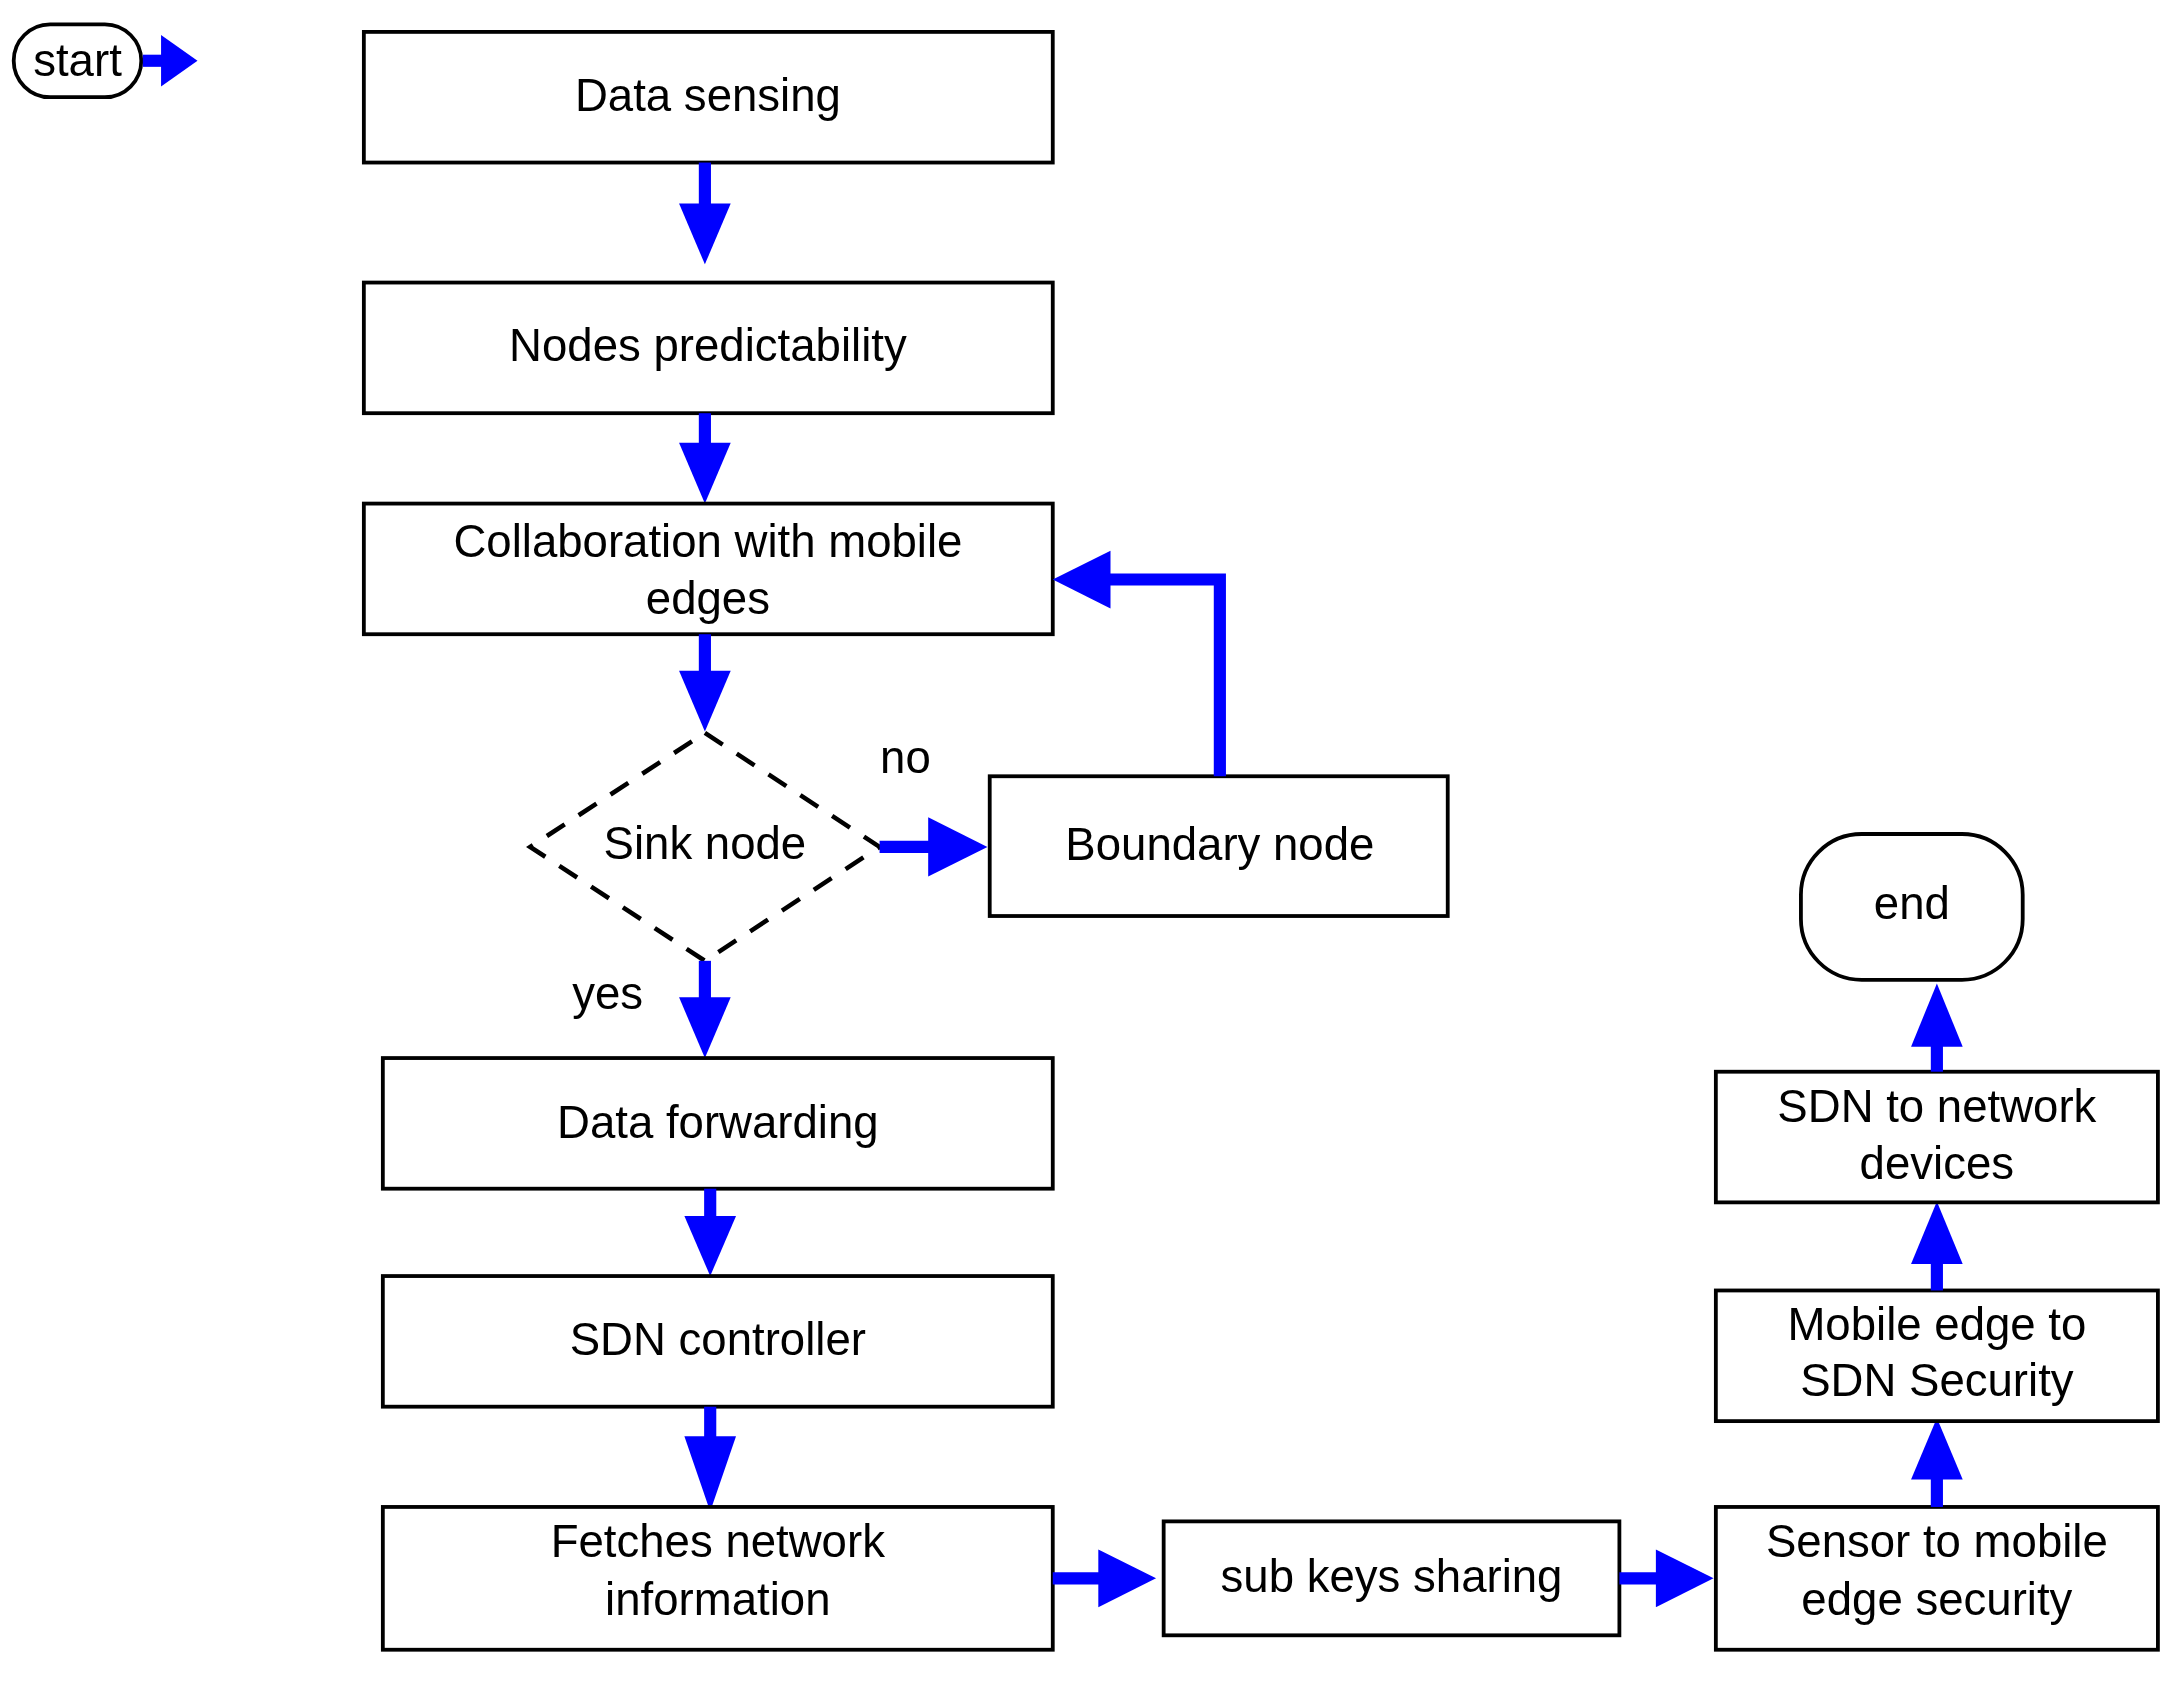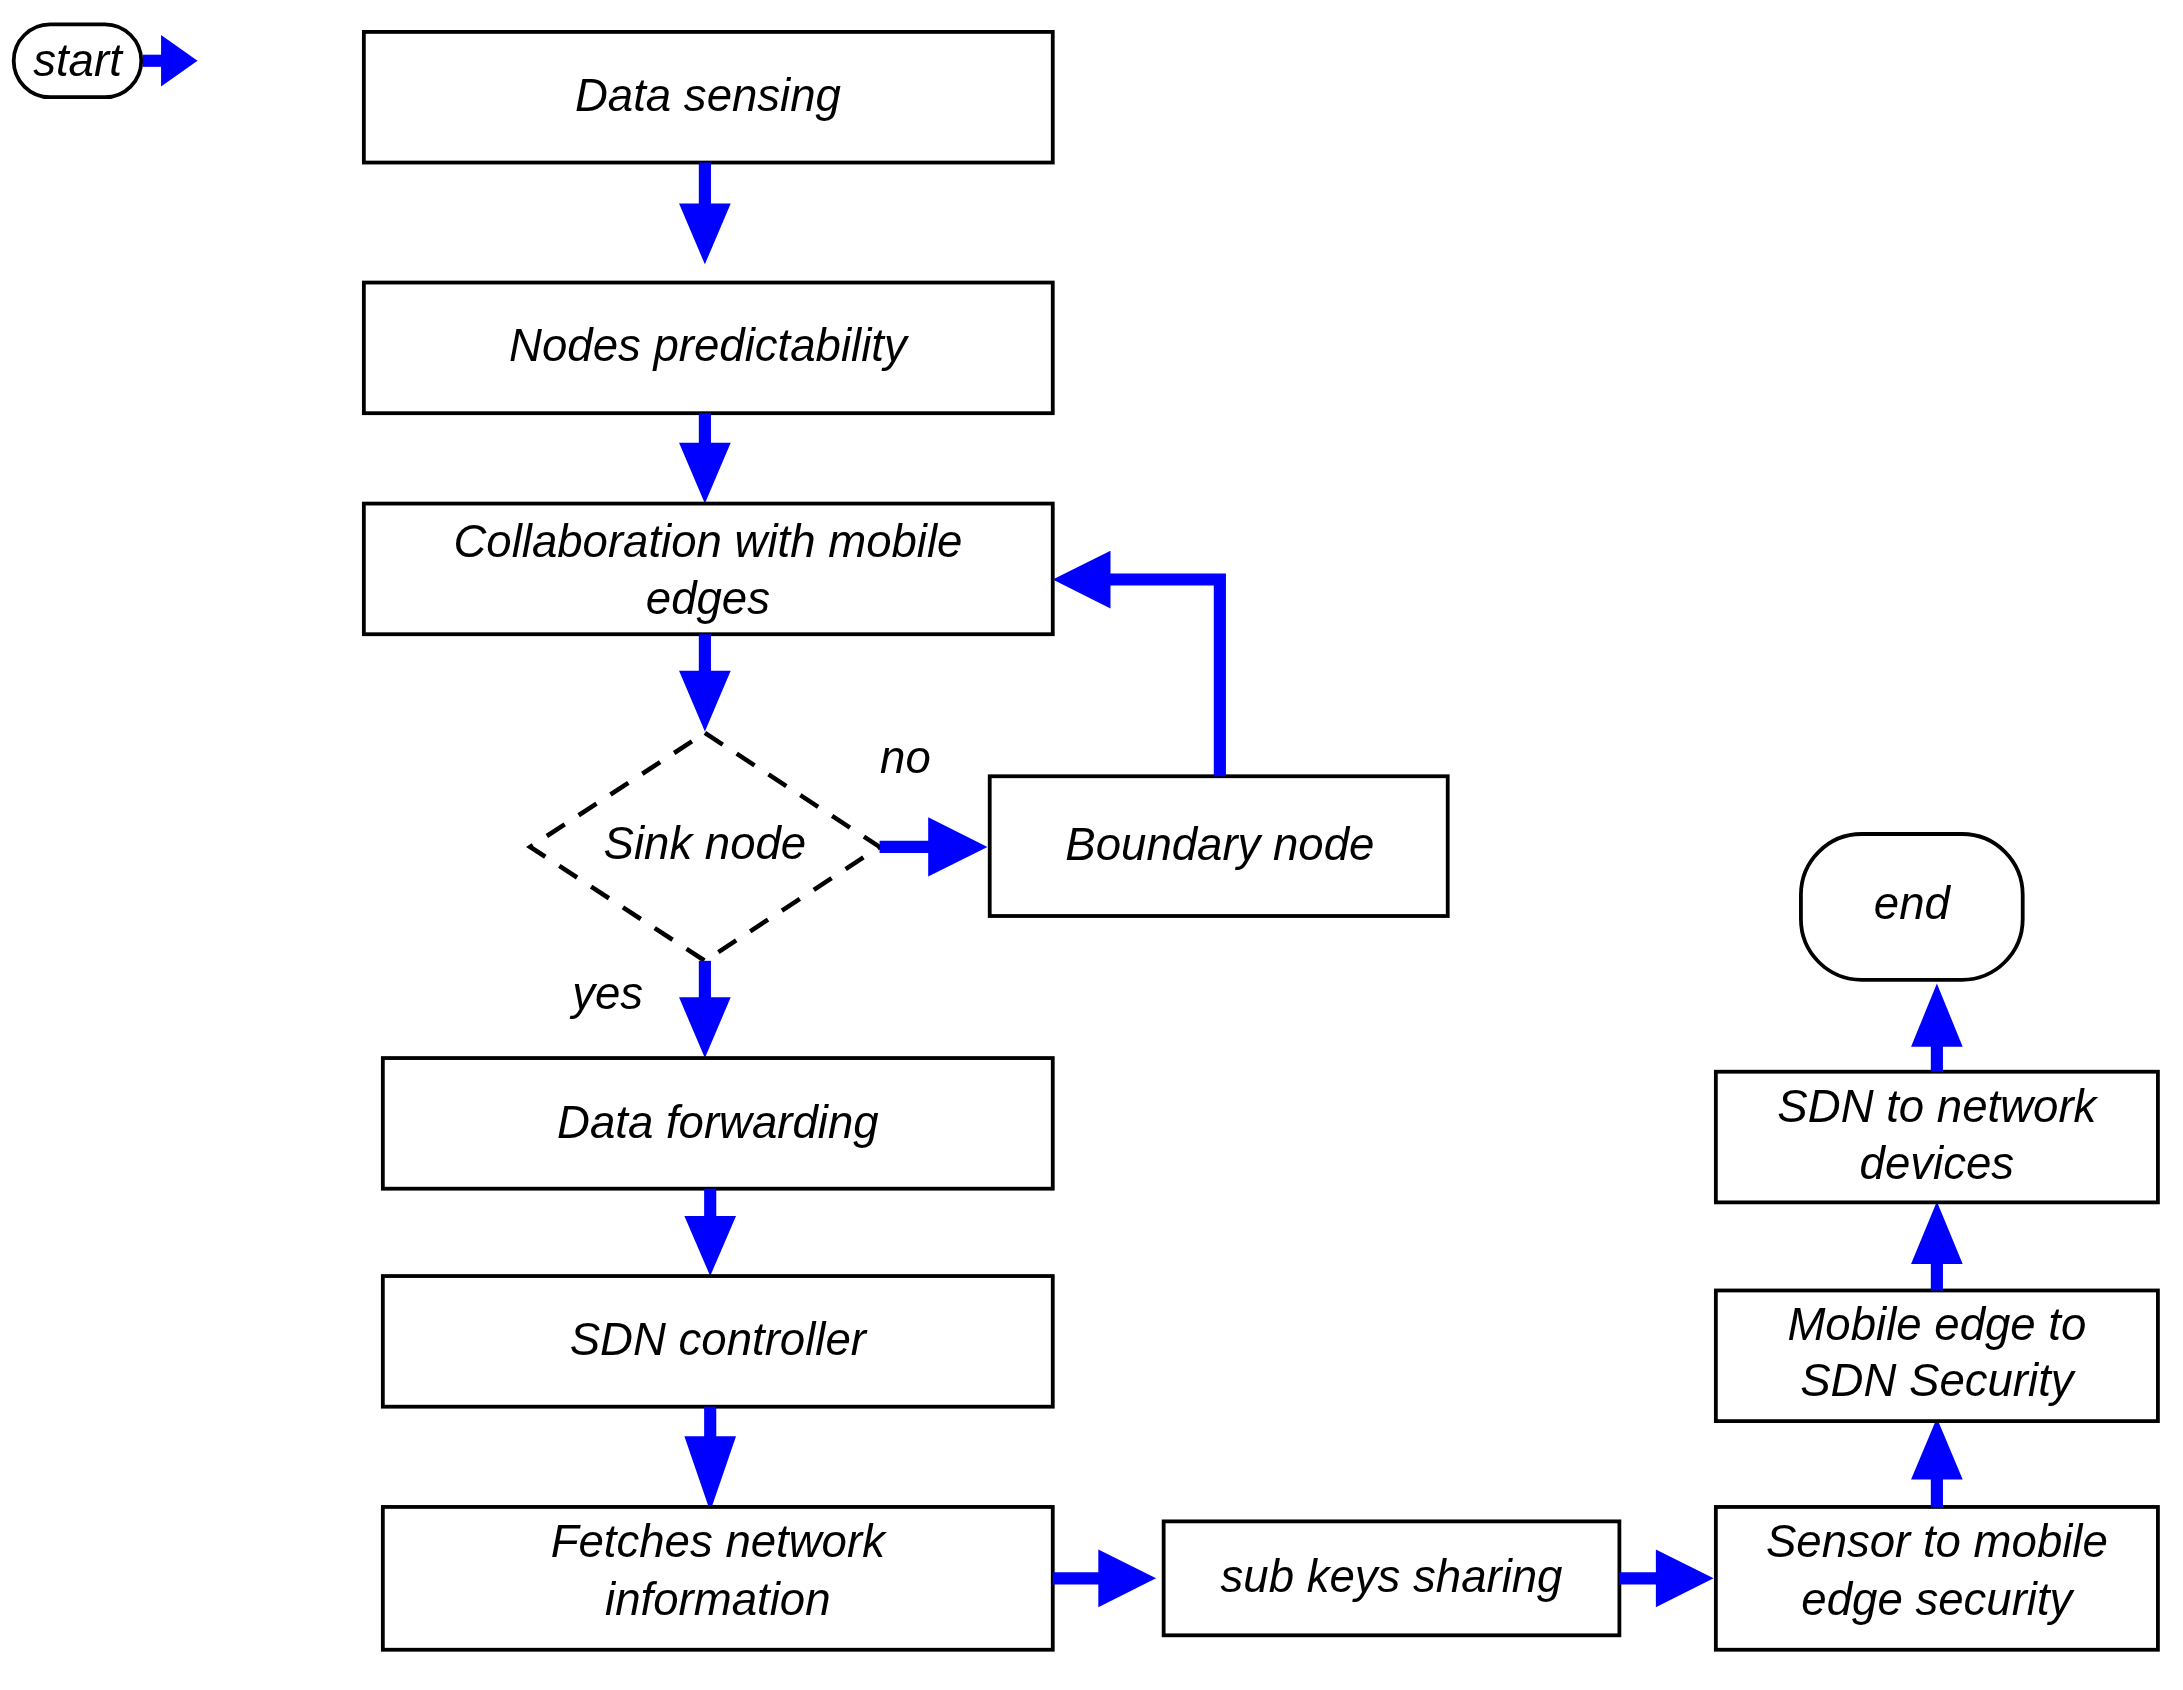--- a/index.html
+++ b/index.html
@@ -11,21 +11,20 @@
     width: 2183px;
     height: 1690px;
     font-family: "Liberation Sans", sans-serif;
     overflow: hidden;
   }
   #flowchart-root {
     position: relative;
     width: 2183px;
     height: 1690px;
     background: #ffffff;
-    font-style: italic;
   }
   svg#diagram {
     display: block;
     width: 2183px;
     height: 1690px;
   }
   .node-box {
     fill: #ffffff;
     stroke: #000000;
     stroke-width: 5;

